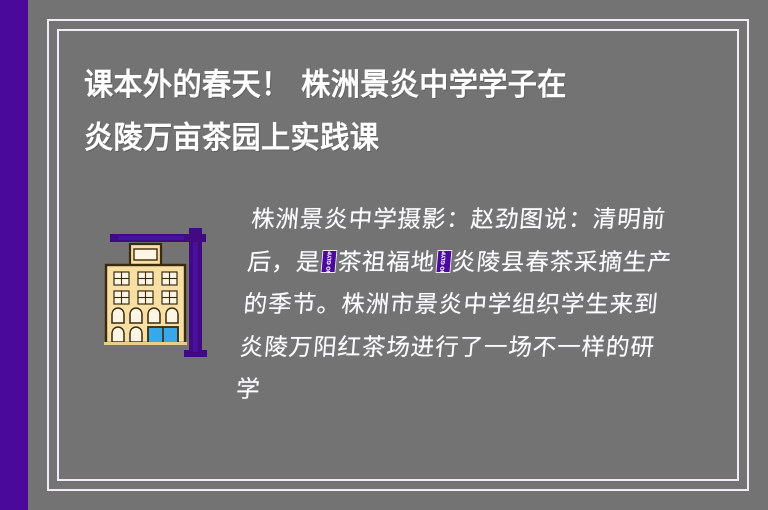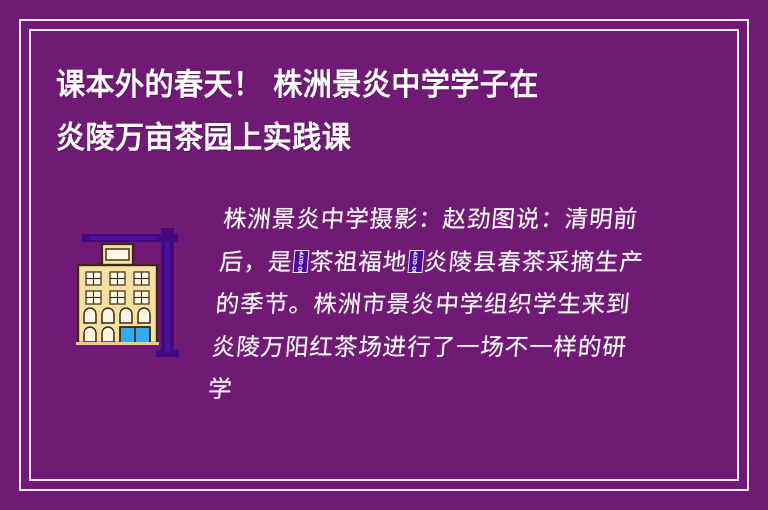--- a/index.html
+++ b/index.html
@@ -14,21 +14,22 @@
   body {
     background:#4a099a;
     font-family:"Liberation Sans", sans-serif;
     position:relative;
   }
 
   
   #poster {
     position:absolute;
     inset:0;
-    background:#701a75;
+    background:#737373;
+    margin-left:28px;
   }
 
   .frame-outer {
     position:absolute;
     left:19px;  top:19px;
     right:19px; bottom:19px;
     border:2px solid #f2ecf7;
     pointer-events:none;
   }
   .frame-inner {

